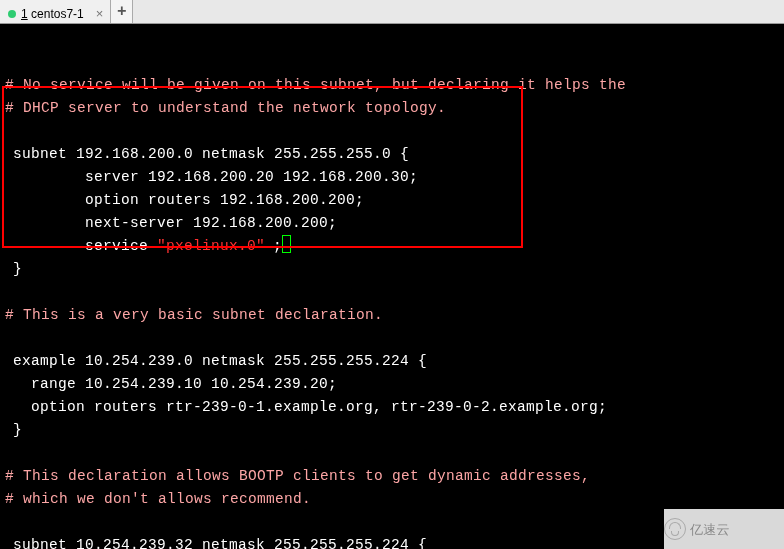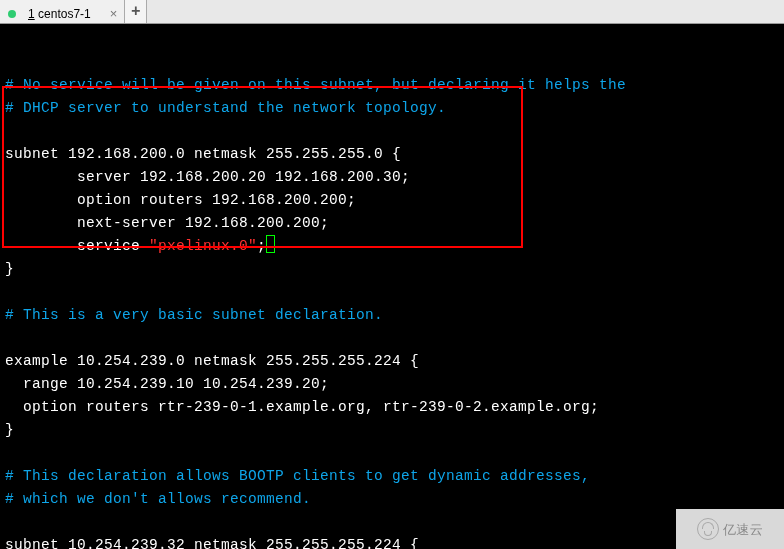--- a/index.html
+++ b/index.html
@@ -23,21 +23,21 @@
       border-bottom: 1px solid #999;
     }
     .tab {
       display: flex;
       align-items: center;
       padding: 4px 4px 0 8px;
       background: #d8d8d8;
       border-right: 1px solid #aaa;
       font-family: -apple-system, "Segoe UI", Arial, sans-serif;
       font-size: 12px;
-      gap: 12px;
+      gap: 5px;
       min-width: 100px;
     }
     .tab.active {
       background: #f0f0f0;
     }
     .status-dot {
       width: 8px;
       height: 8px;
       border-radius: 50%;
       background: #2ecc71;
@@ -67,23 +67,23 @@
       width: 784px;
       height: 525px;
       padding: 4px 5px;
       font-size: 14.5px;
       line-height: 23px;
       white-space: pre;
       position: relative;
       color: #ffffff;
       letter-spacing: 0.3px;
     }
-    .comment { color: #0ea5e9; }
+    .comment { color: #fca5a5; }
     .string { color: #ff3030; }
-    .normal { color: #ffffff; }
+    .normal { color: #ffffff; padding-left: 8px; }
     .highlight-box {
       position: absolute;
       border: 2px solid #ff0000;
       left: 2px;
       top: 62px;
       width: 521px;
       height: 162px;
       pointer-events: none;
     }
     .cursor-box {
@@ -91,26 +91,25 @@
       width: 9px;
       height: 18px;
       border: 1px solid #00ff00;
       vertical-align: text-bottom;
       margin-bottom: 1px;
     }
     .watermark {
       position: absolute;
       right: 0;
       bottom: 0;
-      width: 108px;
+      width: 120px;
       height: 40px;
       background: rgba(255,255,255,0.85);
       display: flex;
       align-items: center;
-      justify-content: center;
       font-family: Arial, sans-serif;
       font-size: 13px;
       color: #888;
       gap: 4px;
     }
     .watermark-icon {
       width: 22px;
       height: 22px;
       border: 1.5px solid #aaa;
       border-radius: 50%;

